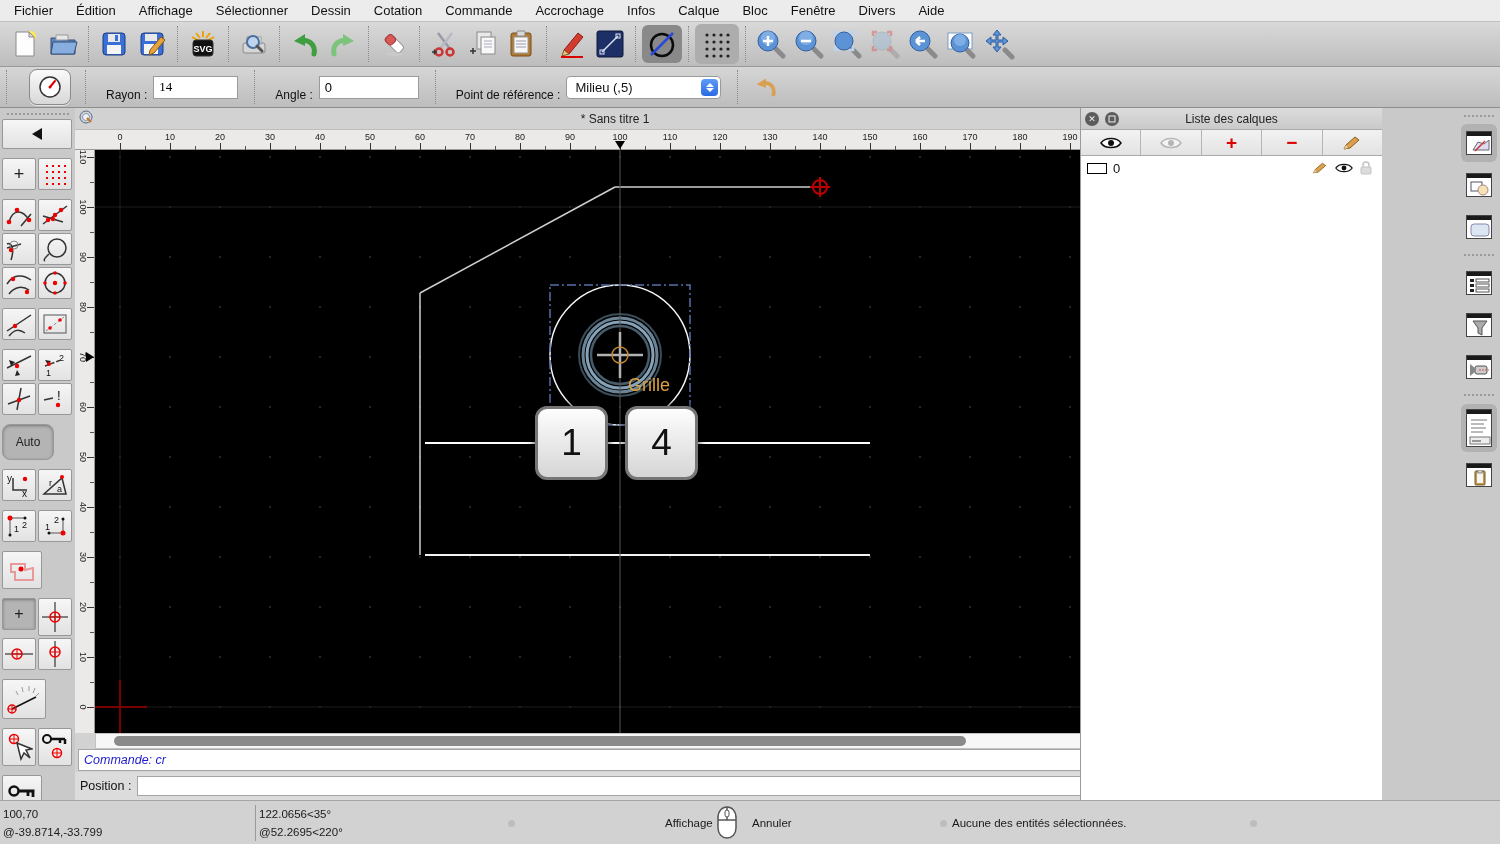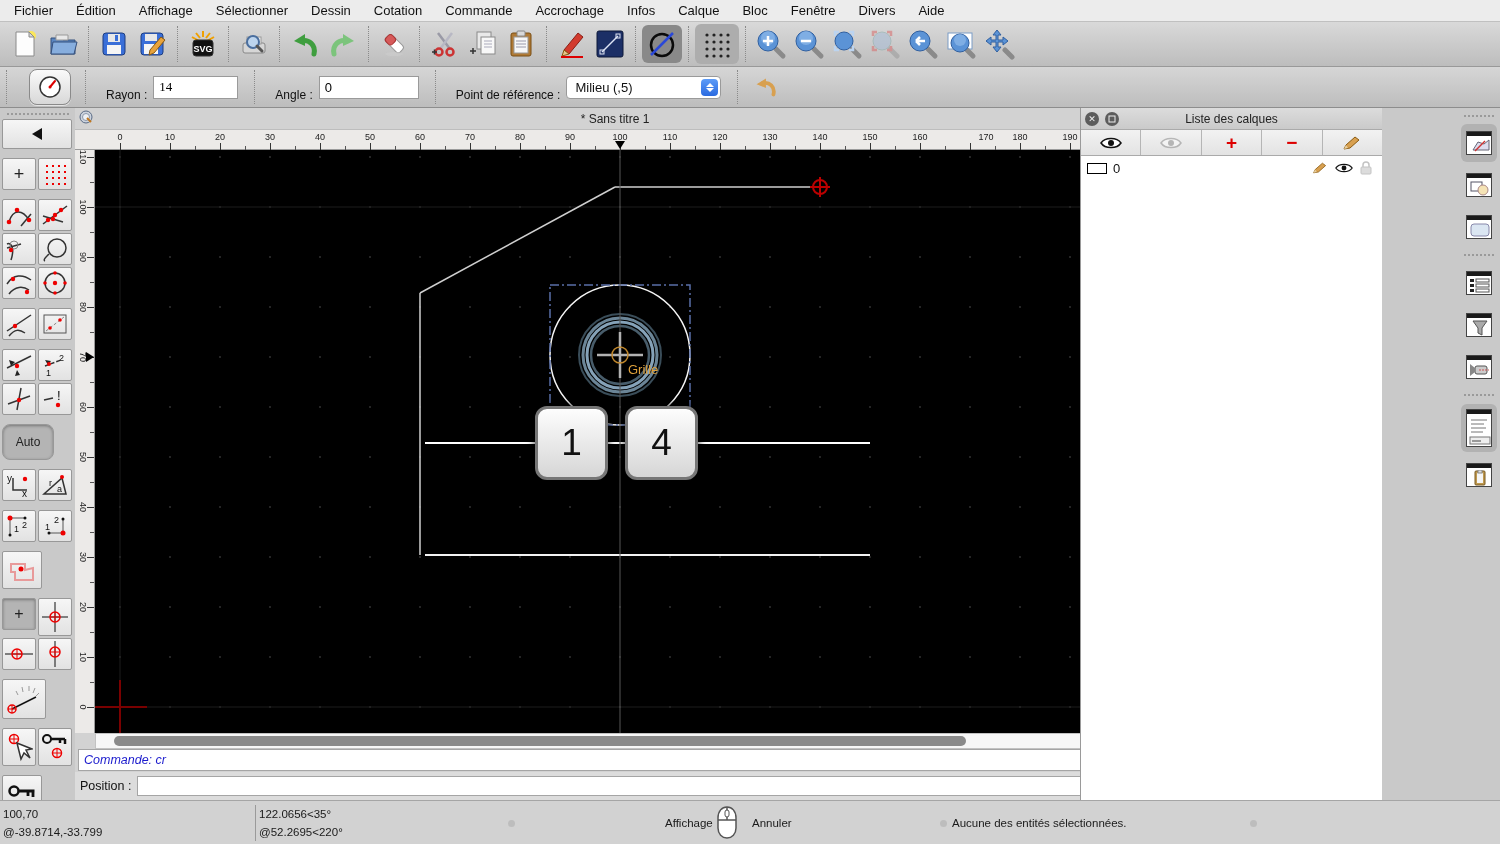--- a/index.html
+++ b/index.html
@@ -58,21 +58,21 @@
 .cmd-scroll{position:absolute;right:1px;top:1px;width:8px;height:18px;background:#ececec;border-left:1px solid #bbb}
 .cmd-thumb{position:absolute;left:1px;top:1px;width:6px;height:11px;background:#6f6f6f;border-radius:3px}
 .position-bar{position:absolute;left:0;top:664px;width:1080px;height:28px;background:#dcdcdc;display:flex;align-items:center}
 .pos-label{margin-left:5px;font-size:12.5px;white-space:nowrap}
 .pos-input{margin-left:6px;width:985px;height:20px;border:1px solid #a5a5a5;background:#fff;font-size:12px;padding:0 4px;font-family:"Liberation Sans",sans-serif}
 .pos-btn{margin-left:5px;width:19px;height:18px;background:#f3f3f3;border:1px solid #888;position:relative}
 .pos-btn::before{content:"";position:absolute;left:3px;top:3px;right:3px;bottom:3px;border:1px solid #444;border-top:4px solid #444}
 
 
 .keycap{position:absolute;width:73px;height:74px;border-radius:12px;background:linear-gradient(#fdfdfd,#d6d6d6);border:3px solid #767676;box-shadow:0 0 8px rgba(0,0,0,.8),inset 0 1px 0 #fff;display:flex;align-items:center;justify-content:center;font-size:37px;color:#111}
-.grille-label{position:absolute;left:533px;top:212px;color:#dfa13b;font-size:13px}
+.grille-label{position:absolute;left:533px;top:225px;color:#dfa13b;font-size:18px}
 
 
 .layers-panel{position:absolute;left:1080px;top:0;width:302px;height:692px;background:#fff;border-left:1px solid #9a9a9a}
 .lp-header{position:relative;height:22px;background:linear-gradient(#dcdcdc,#cacaca);border-bottom:1px solid #aaa}
 .lp-title{position:absolute;width:100%;text-align:center;top:4px;font-size:12px;color:#222}
 .lp-btn{position:absolute;top:4px;width:14px;height:14px;border-radius:50%;background:#5c5c5c;color:#eee;font-size:9px;display:flex;align-items:center;justify-content:center}
 .lp-close{left:4px}
 .lp-dock{left:24px}
 .lp-tools{display:flex;height:26px;border-bottom:1px solid #aaa;background:linear-gradient(#f2f2f2,#e3e3e3)}
 .lp-tool{flex:1;border-right:1px solid #b5b5b5;display:flex;align-items:center;justify-content:center}
@@ -677,21 +677,21 @@
           <div class="htick" style="left: 725px;"></div>
           <div class="hlab" style="left: 713px;">140</div>
           <div class="htick minor" style="left: 750px;"></div>
           <div class="htick" style="left: 775px;"></div>
           <div class="hlab" style="left: 763px;">150</div>
           <div class="htick minor" style="left: 800px;"></div>
           <div class="htick" style="left: 825px;"></div>
           <div class="hlab" style="left: 813px;">160</div>
           <div class="htick minor" style="left: 850px;"></div>
           <div class="htick" style="left: 875px;"></div>
-          <div class="hlab" style="left: 863px; margin-left: 16px;">170</div>
+          <div class="hlab" style="left: 863px;">170</div>
           <div class="htick minor" style="left: 900px;"></div>
           <div class="htick" style="left: 925px;"></div>
           <div class="hlab" style="left: 913px;">180</div>
           <div class="htick minor" style="left: 950px;"></div>
           <div class="htick" style="left: 975px;"></div>
           <div class="hlab" style="left: 963px;">190</div>
           <div class="htick minor" style="left: 1000px;"></div>
           <div class="htick" style="left: 1025px;"></div>
           <div class="hlab" style="left: 1013px;">200</div>
         </div>

